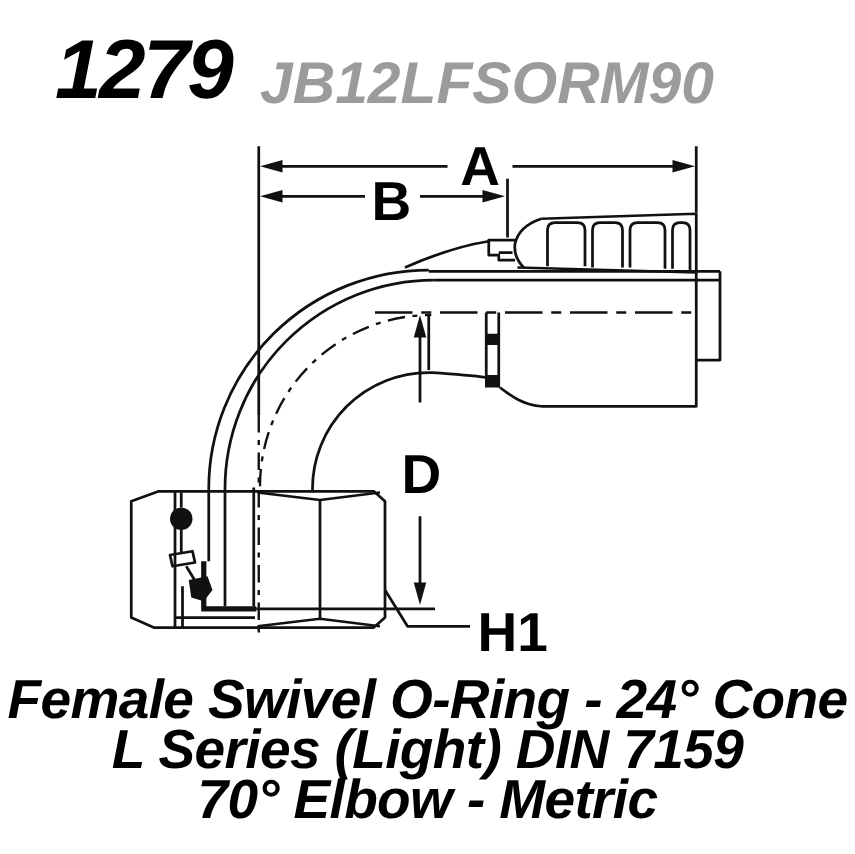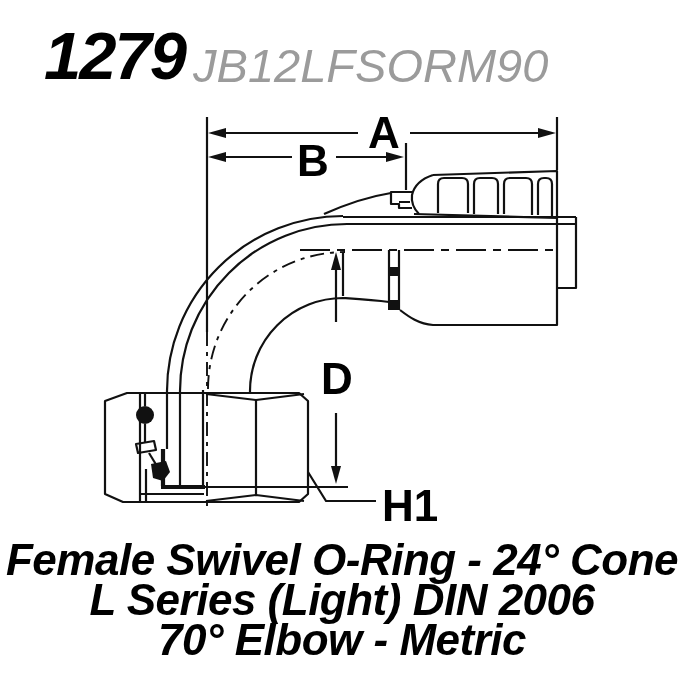--- a/index.html
+++ b/index.html
@@ -12,22 +12,22 @@
     width:684px;height:683px;position:relative;overflow:hidden;
     background:var(--background);
     font-family:"Liberation Sans",sans-serif;
   }
   .hdr{position:absolute;left:44px;top:22px;display:flex;align-items:flex-end;white-space:nowrap;}
   .part-number{
     font-size:67px;font-weight:900;font-style:italic;color:#000;
     letter-spacing:-2px;line-height:1;
   }
   .part-code{
-    font-size:47px;font-weight:400;font-style:italic;color:var(--part-code-gray);
-    margin-left:8px;letter-spacing:0px;line-height:1;
+    font-size:47px;font-weight:700;font-style:italic;color:var(--part-code-gray);
+    margin-left:23px;letter-spacing:0px;line-height:1;
   }
   svg.draw{position:absolute;left:0;top:0;}
   .s{fill:none;stroke:var(--ink);stroke-width:2.2px;stroke-linejoin:round;stroke-linecap:butt;}
   .s4{fill:none;stroke:var(--ink);stroke-width:4.2px;stroke-linejoin:round;}
   .fillb{fill:var(--ink);stroke:none;}
   .cl{fill:none;stroke:var(--ink);stroke-width:1.9px;stroke-dasharray:30 7 8 7;}
   .cl2{fill:none;stroke:var(--ink);stroke-width:1.9px;stroke-dasharray:14 6 4 6;}
   text.dim{
     font-family:"Liberation Sans",sans-serif;font-weight:900;font-size:44px;
     fill:#000;
@@ -128,15 +128,15 @@
     <path class="s" d="M149,453 L163,476"></path>
     <polygon class="fillb" points="151,464 166,461 170,472 163,481 153,478"></polygon>
 
     <path class="s4" d="M163,449 V486 M161,487 H205"></path>
     <path class="s" d="M140,494 H204"></path>
   </g>
 </svg>
 
 <div class="caption">
   <div>Female Swivel O-Ring - 24° Cone</div>
-  <div>L Series (Light) DIN 2006</div>
+  <div>L Series (Light) DIN 7159</div>
   <div>70° Elbow - Metric</div>
 </div>
 
 </body></html>

